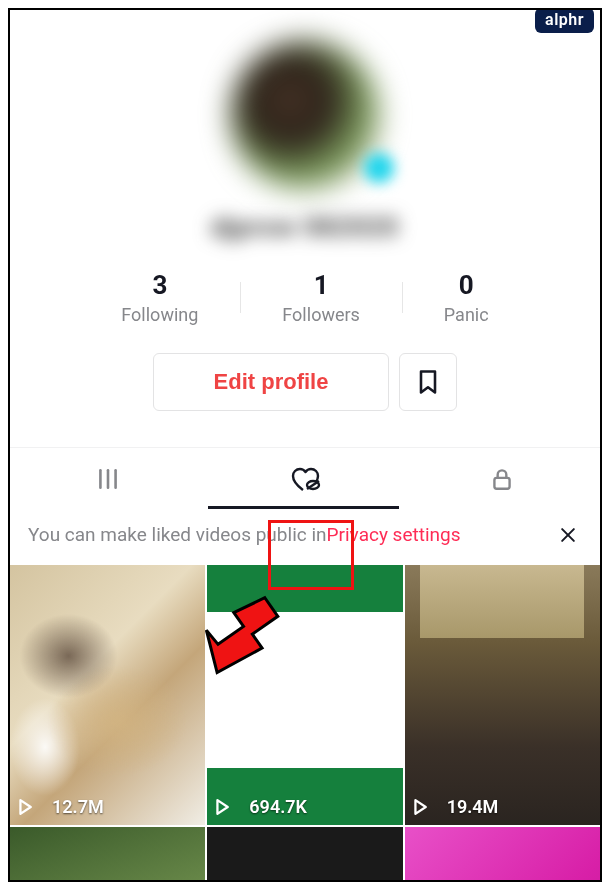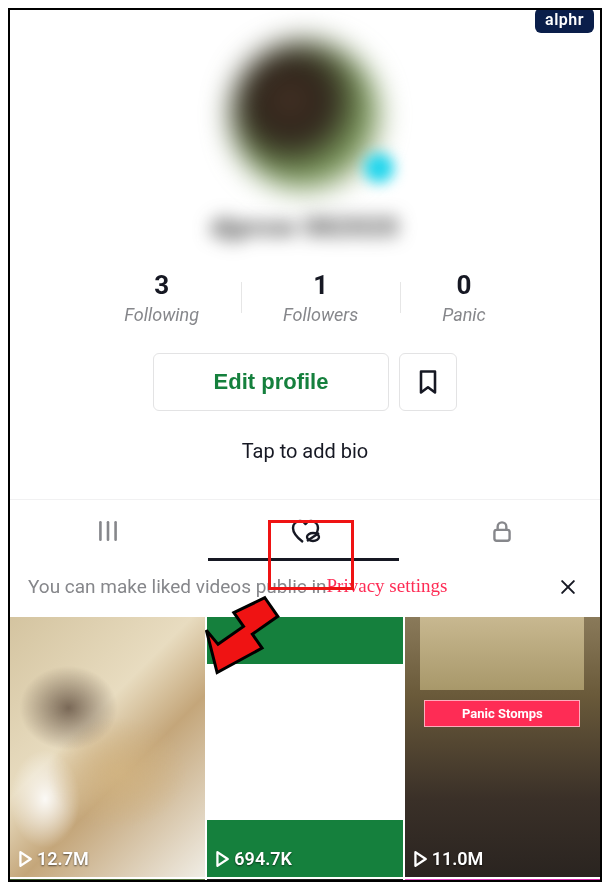--- a/index.html
+++ b/index.html
@@ -83,35 +83,34 @@
   }
   .stat-num {
     font-size: 26px;
     font-weight: 700;
     color: #161823;
   }
   .stat-label {
     font-size: 18px;
     color: #86878b;
     margin-top: 4px;
-    font-style: italic;
   }
   .actions {
     display: flex;
     gap: 10px;
     margin-top: 28px;
   }
   .edit-btn {
     border: 1.5px solid #e3e3e4;
     border-radius: 6px;
     padding: 14px 60px;
     font-size: 22px;
     font-weight: 600;
     background: #fff;
-    color: #15803d;
+    color: #ef4444;
     cursor: pointer;
   }
   .bookmark-btn {
     border: 1.5px solid #e3e3e4;
     border-radius: 6px;
     width: 58px; height: 58px;
     display: flex;
     align-items: center;
     justify-content: center;
     background: #fff;
@@ -156,21 +155,20 @@
   .privacy-banner {
     display: flex;
     align-items: flex-start;
     padding: 14px 18px 14px 18px;
     font-size: 19px;
     color: #86878b;
   }
   .privacy-link {
     color: #fe2c55;
     cursor: pointer;
-    font-family: Liberation Serif, serif;
   }
   .banner-close {
     margin-left: auto;
     font-size: 24px;
     font-weight: 300;
     color: #161823;
     cursor: pointer;
     padding: 0 4px;
   }
   .arrow {
@@ -231,21 +229,21 @@
   .thumb6 { background: linear-gradient(135deg, #e850c8 0%, #d820a8 50%, #b01088 100%); }
   .view-count {
     position: absolute;
     left: 8px;
     bottom: 8px;
     color: #fff;
     font-size: 18px;
     font-weight: 600;
     display: flex;
     align-items: center;
-    gap: 5px;
+    gap: 20px;
     text-shadow: 0 1px 2px rgba(0,0,0,0.6);
     z-index: 3;
   }
 </style>
 </head>
 <body>
 
 <div class="frame">
   <div class="watermark">alphr</div>
 
@@ -271,21 +269,20 @@
 
     <div class="actions">
       <button class="edit-btn">Edit profile</button>
       <button class="bookmark-btn">
         <svg width="28" height="28" viewBox="0 0 24 24" fill="none" stroke="#161823" stroke-width="2.2" stroke-linejoin="round">
           <path d="M6 3h12v18l-6-4.5L6 21z"></path>
         </svg>
       </button>
     </div>
 
-    <div class="bio">Tap to add bio</div>
   </div>
 
   <div class="tabs">
     <div class="tab">
       <svg width="28" height="26" viewBox="0 0 24 24" fill="none" stroke="#86878b" stroke-width="2.4" stroke-linecap="round">
         <line x1="5" y1="4" x2="5" y2="20"></line>
         <line x1="12" y1="4" x2="12" y2="20"></line>
         <line x1="19" y1="4" x2="19" y2="20"></line>
       </svg>
     </div>
@@ -338,25 +335,24 @@
     </div>
     <div class="thumb thumb2">
       <div class="view-count">
         <svg width="14" height="16" viewBox="0 0 12 14" fill="none" stroke="#fff" stroke-width="2" stroke-linejoin="round">
             <path d="M2 1l9 6-9 6z"></path>
           </svg>
         <span>694.7K</span>
       </div>
     </div>
     <div class="thumb thumb3">
-      <div class="thumb3-label">Panic Stomps</div>
       <div class="view-count">
         <svg width="14" height="16" viewBox="0 0 12 14" fill="none" stroke="#fff" stroke-width="2" stroke-linejoin="round">
             <path d="M2 1l9 6-9 6z"></path>
           </svg>
-        <span>11.0M</span>
+        <span>19.4M</span>
       </div>
     </div>
     <div class="thumb thumb4"></div>
     <div class="thumb thumb5"></div>
     <div class="thumb thumb6"></div>
   </div>
 </div>
 
 </body></html>

